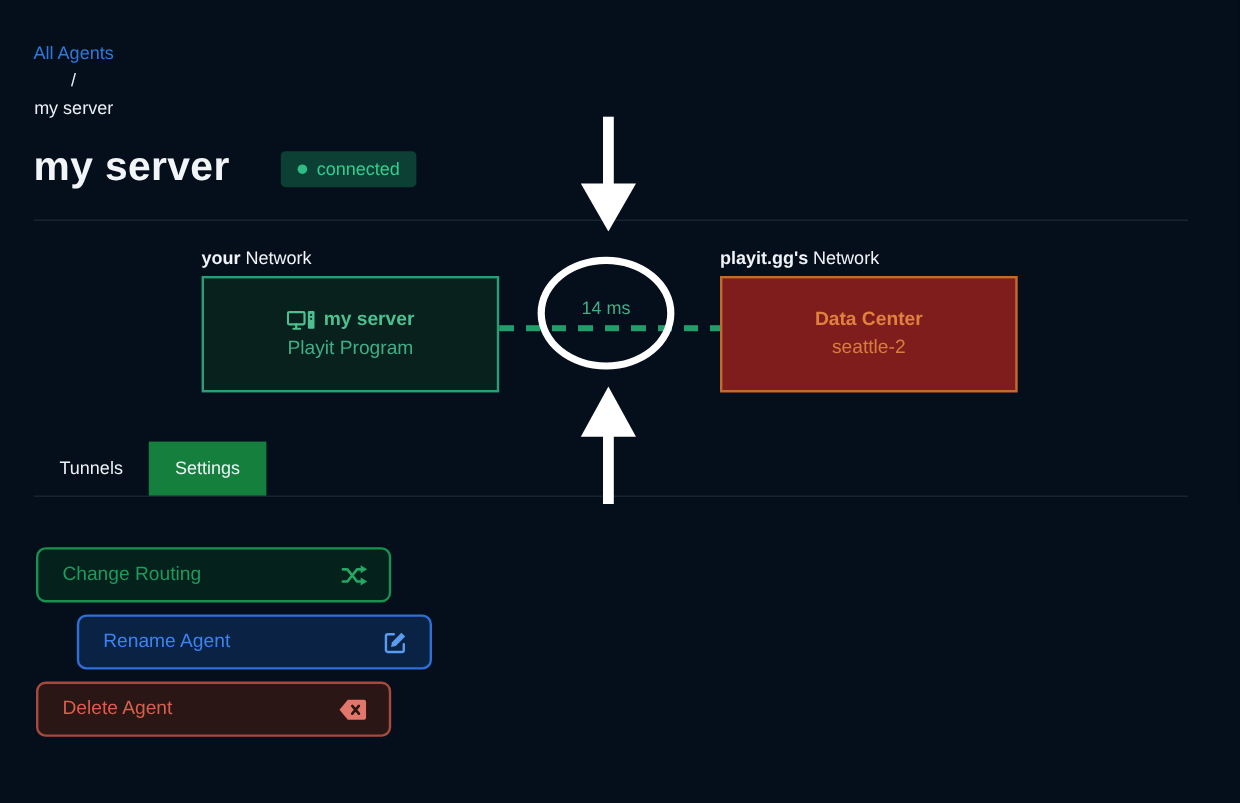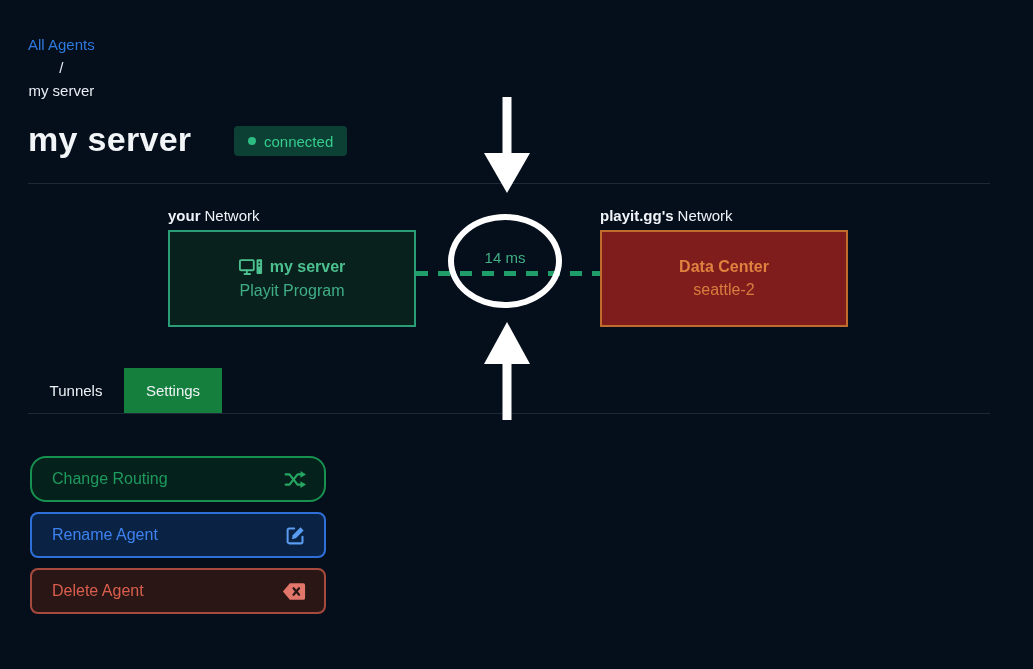--- a/index.html
+++ b/index.html
@@ -70,23 +70,23 @@
     font-size:15px;color:#eef2f6;cursor:pointer;
   }
   .tab.tunnels{left:28px;width:96px;}
   .tab.settings{left:124px;width:98px;background:#15803d;}
   
   .action-btn{
     position:absolute;left:30px;width:296px;height:46px;box-sizing:border-box;
     border-radius:8px;border:2px solid;display:flex;align-items:center;justify-content:space-between;
     padding:0 18px 0 20px;font-size:16px;cursor:pointer;background-clip:padding-box;
   }
-  .action-btn.green{top:456px;border-color:#17914f;background:#05211b;color:#1d9a5e;border-radius:16px;}
+  .action-btn.green{top:456px;border-color:#17914f;background:#05211b;color:#1d9a5e;}
   .action-btn.green .btn-icon{color:#25a763;}
-  .action-btn.blue{top:512px;border-color:#2e6fd8;background:#0a2344;color:#3d82f0;}
+  .action-btn.blue{top:512px;border-color:#2e6fd8;background:#0a2344;color:#3d82f0;margin-left:34px;}
   .action-btn.blue .btn-icon{color:#5a9cf0;}
   .action-btn.red{top:568px;border-color:#a64a3e;background:#2a1715;color:#da5e4e;}
   .action-btn.red .btn-icon{color:#e2766a;}
   .btn-icon{display:flex;align-items:center;}
   svg{display:block;}
 </style>
 </head>
 <body>
 
 <div class="page">

